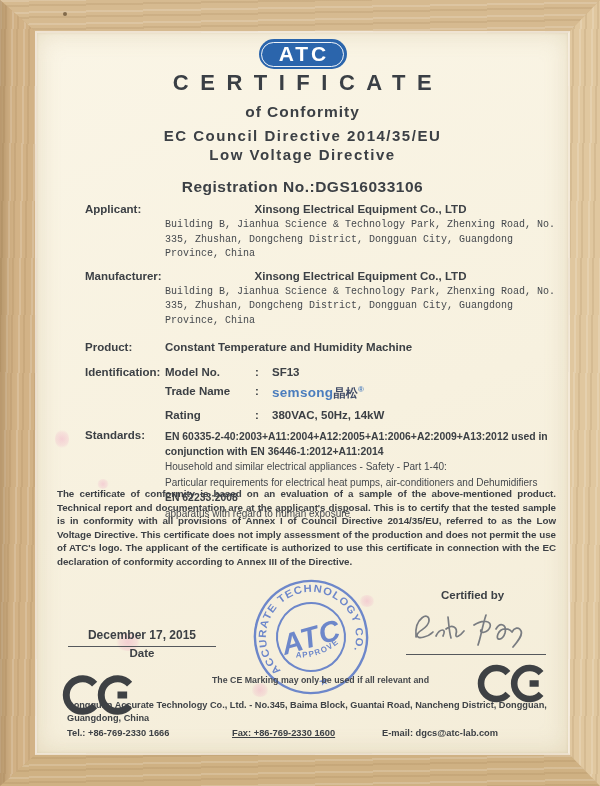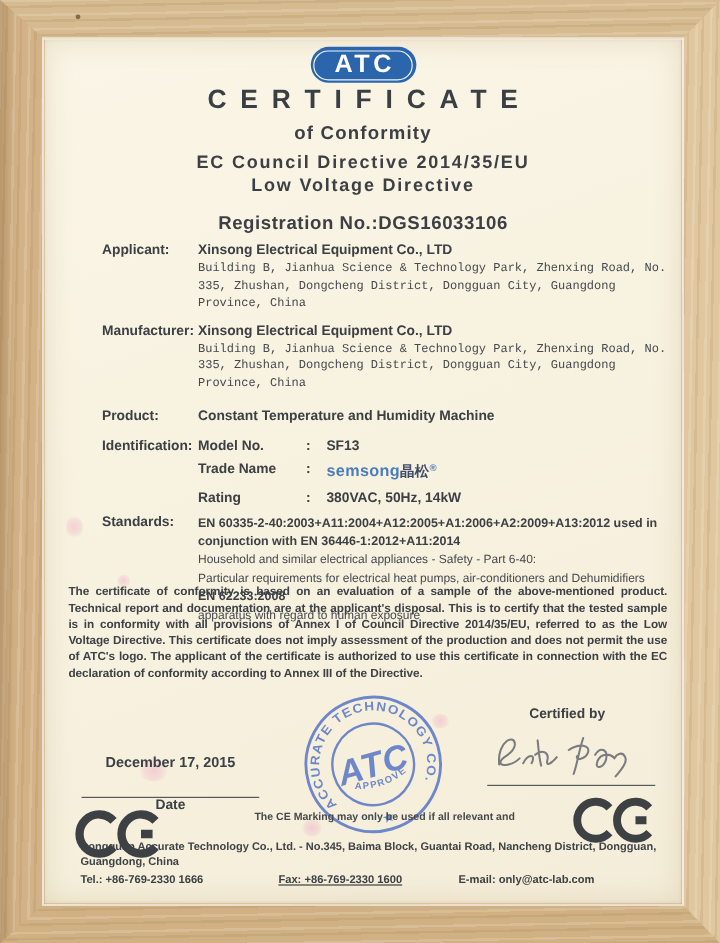--- a/index.html
+++ b/index.html
@@ -47,21 +47,21 @@
   .sub1{margin-top:7px;font-size:15.5px;font-weight:bold;letter-spacing:1px;}
   .sub2{margin-top:6px;font-size:15px;font-weight:bold;letter-spacing:1.5px;}
   .sub3{margin-top:2px;font-size:15px;font-weight:bold;letter-spacing:1.5px;}
   .reg{margin-top:15px;font-size:15.5px;font-weight:bold;letter-spacing:.5px;}
 
   
   .fields{position:absolute;top:170px;left:48px;right:12px;}
   .frow{display:flex;margin-bottom:8px;}
   .flabel{width:80px;flex:none;font-weight:bold;font-size:11.5px;white-space:nowrap;}
   .fvalue{flex:1;min-width:0;}
-  .name{font-weight:bold;font-size:11.5px;margin-bottom:3px;}
+  .name{font-weight:bold;font-size:11.5px;margin-bottom:3px;text-align:center;}
   .addr{font-size:10px;line-height:14.6px;color:#45494e;font-family:Liberation Mono, monospace;}
   .mb12{margin-bottom:12px;}
   .mb13{margin-bottom:13px;}
   .bold-val{font-weight:bold;font-size:11.5px;}
   .idrow{display:flex;margin-bottom:7px;}
   .idlabel{width:90px;flex:none;font-weight:bold;font-size:11.5px;}
   .idsep{width:17px;flex:none;font-weight:bold;font-size:11.5px;}
   .idvalue{font-weight:bold;font-size:11.5px;}
   .trade-logo{color:#4b7dbd;font-weight:bold;font-size:13.5px;letter-spacing:.3px;}
   .trade-cjk{color:#3f4a66;font-size:12px;}
@@ -72,21 +72,21 @@
   
   .body-par{position:absolute;top:454px;left:20px;width:499px;
     font-size:9.8px;font-weight:bold;line-height:13.5px;text-align:justify;
     letter-spacing:-.05px;color:#3d4146;}
 
   
   .certified{position:absolute;left:404px;top:556px;width:120px;font-weight:bold;font-size:11.5px;}
   .sig{position:absolute;left:365px;top:570px;width:150px;height:48px;}
   .sig-line{position:absolute;left:369px;top:621px;width:140px;border-top:1.2px solid #55585c;}
   .date-block{position:absolute;left:31px;top:595px;width:148px;text-align:center;}
-  .date-text{font-weight:bold;font-size:12px;padding-bottom:22px;border-bottom:1.5px solid #55585c;}
+  .date-text{font-weight:bold;font-size:12px;padding-bottom:4px;border-bottom:1.5px solid #55585c;}
   .date-label{font-weight:bold;font-size:11.5px;margin-top:0;}
   .stamp{position:absolute;left:210px;top:540px;width:128px;height:128px;opacity:.88;}
   .ce-left{position:absolute;left:25px;top:638px;width:76px;height:48px;}
   .ce-right{position:absolute;left:440px;top:628px;width:72px;height:45px;}
   .ce-note{position:absolute;left:175px;top:642px;width:235px;
     font-size:8.8px;font-weight:bold;line-height:1.32;color:#46494d;}
   .company{position:absolute;left:30px;top:666px;width:500px;
     font-size:9.2px;font-weight:bold;line-height:1.4;color:#3f4347;}
   .contact{position:absolute;left:30px;top:695px;right:28px;height:14px;}
   .contact span{position:absolute;font-size:9.3px;font-weight:bold;white-space:nowrap;}
@@ -165,21 +165,21 @@
             <div class="idvalue">380VAC, 50Hz, 14kW</div>
           </div>
         </div>
       </div>
 
       <div class="frow">
         <div class="flabel">Standards:</div>
         <div class="fvalue">
           <div class="std-line b">EN 60335-2-40:2003+A11:2004+A12:2005+A1:2006+A2:2009+A13:2012 used in</div>
           <div class="std-line b">conjunction with EN 36446-1:2012+A11:2014</div>
-          <div class="std-line">Household and similar electrical appliances - Safety - Part 6-40:</div>
+          <div class="std-line">Household and similar electrical appliances - Safety - Part 1-40:</div>
           <div class="std-line">Particular requirements for electrical heat pumps, air-conditioners and Dehumidifiers</div>
           <div class="std-line b">EN 62233:2008</div>
           <div class="std-line">apparatus with regard to human exposure</div>
         </div>
       </div>
     </div>
 
     <div class="body-par">The certificate of conformity is based on an evaluation of a sample of the above-mentioned product. Technical report and documentation are at the applicant's disposal. This is to certify that the tested sample is in conformity with all provisions of Annex I of Council Directive 2014/35/EU, referred to as the Low Voltage Directive. This certificate does not imply assessment of the production and does not permit the use of ATC's logo. The applicant of the certificate is authorized to use this certificate in connection with the EC declaration of conformity according to Annex III of the Directive.</div>
 
     <div class="certified">Certified by</div>
@@ -228,16 +228,16 @@
       <g fill="none" stroke="#3e4144" stroke-width="11.5">
         <path d="M54.1,19.9 A27,27 0 1 0 54.1,56.1"></path>
         <path d="M112.1,19.9 A27,27 0 1 0 112.1,56.1 M92,38 L108,38"></path>
       </g>
     </svg>
 
     <div class="company">Dongguan Accurate Technology Co., Ltd. - No.345, Baima Block, Guantai Road, Nancheng District, Dongguan, Guangdong, China</div>
     <div class="contact">
       <span class="c-tel">Tel.: +86-769-2330 1666</span>
       <span class="c-fax">Fax: +86-769-2330 1600</span>
-      <span class="c-mail">E-mail: only@atc-lab.com</span>
+      <span class="c-mail">E-mail: dgcs@atc-lab.com</span>
     </div>
   </div>
 </div>
 
 </body></html>

